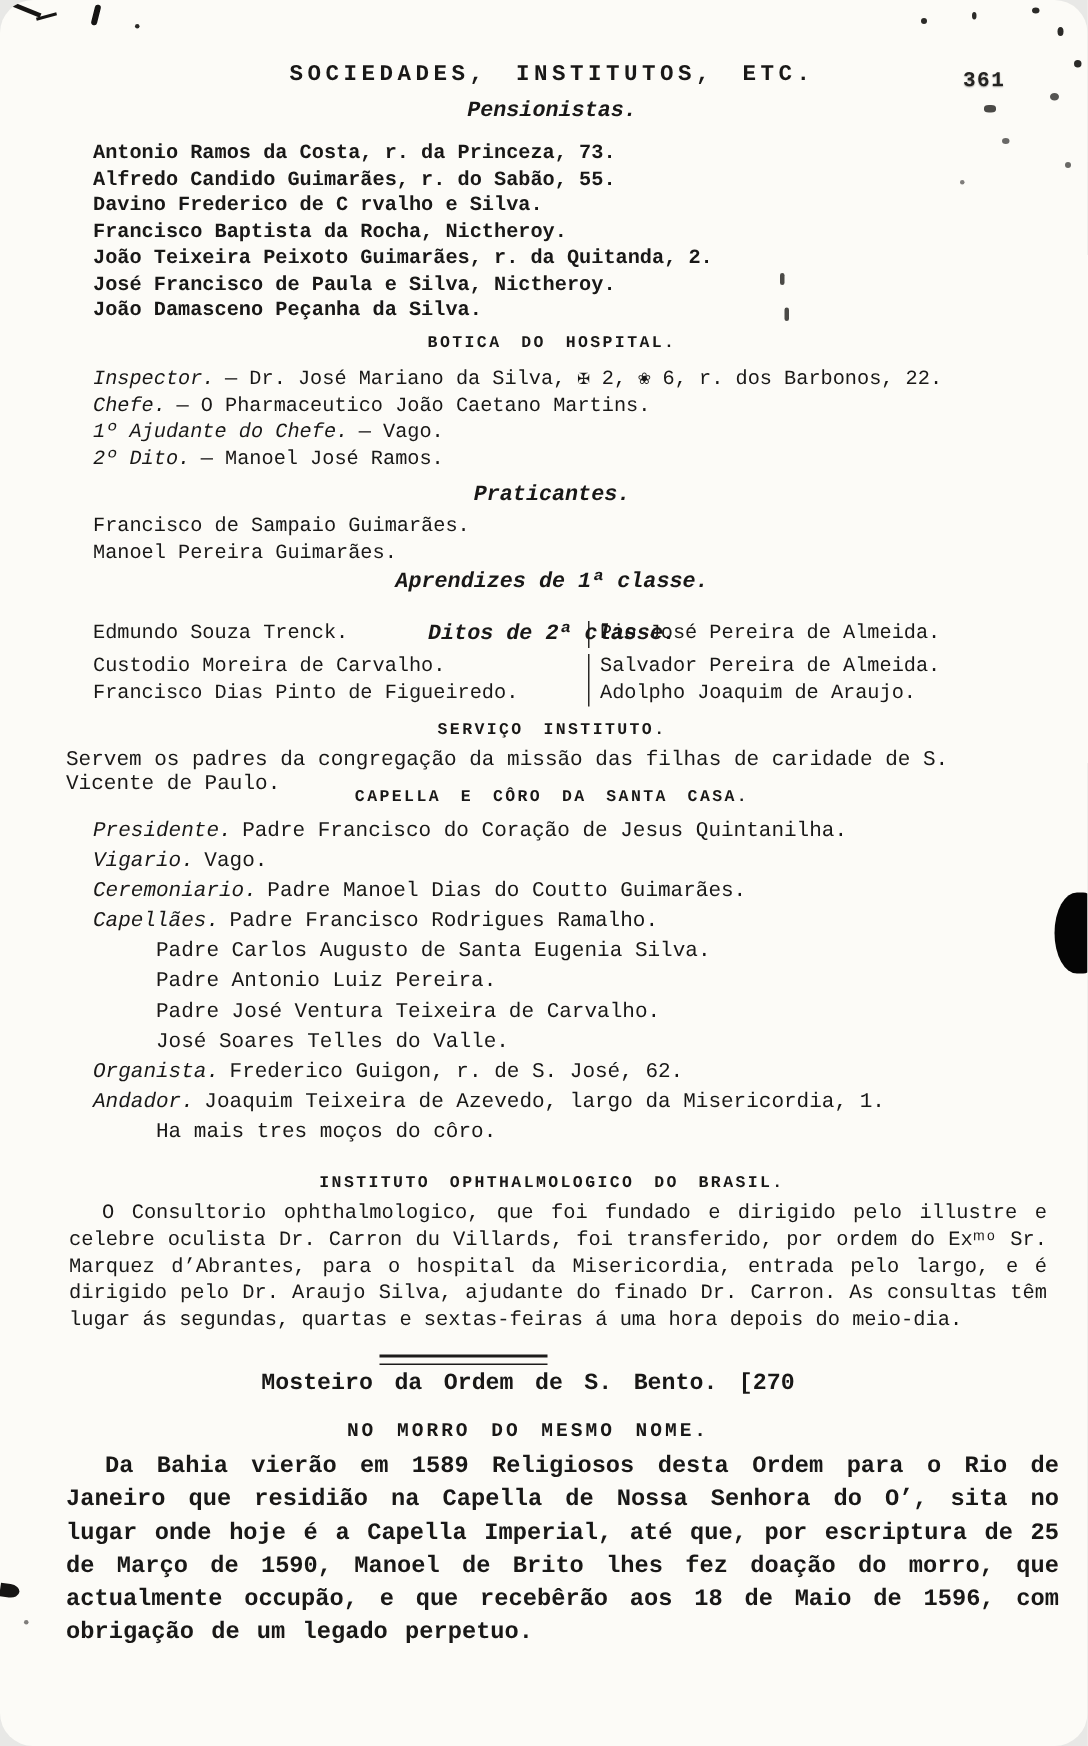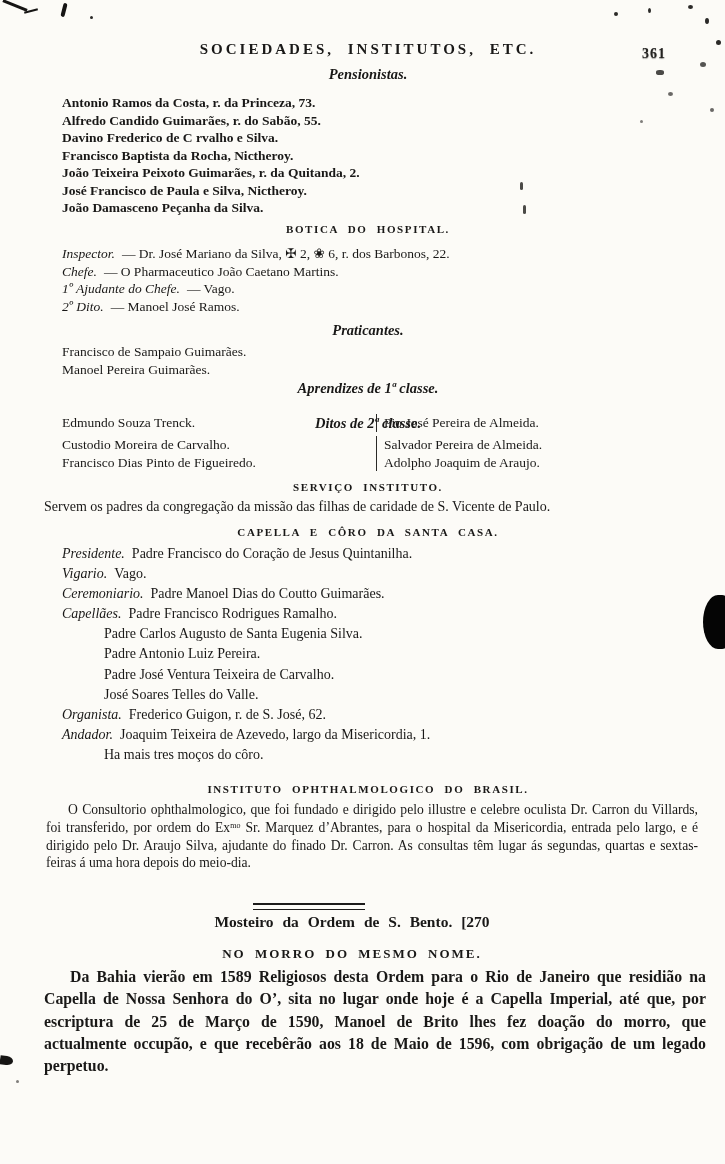--- a/index.html
+++ b/index.html
@@ -3,21 +3,22 @@
 <meta charset="utf-8">
 <style>
   html,body { margin:0; padding:0; background:#e8e8e6; }
   .page {
     position:relative;
     width:725px; height:1164px;
     margin:0 auto;
     background:#fcfbf7;
     overflow:hidden;
     color:#191817;
-    font-family:Liberation Serif, serif;
+    font-family:Liberation Mono, monospace;
+    border-radius:22px;
   }
   .abs { position:absolute; }
   .col { left:62px; width:612px; }
 
   
   .main-header {
     top:41px; text-align:center;
     font-size:15px; font-weight:bold;
     letter-spacing:3px; word-spacing:7px;
   }
@@ -37,21 +38,21 @@
   }
 
   
   .name-list { font-size:13.5px; font-weight:bold; line-height:17.5px; }
   .role-list { font-size:13.5px; line-height:17.6px; }
   .role-list .role-label, .cap-list .role-label { font-style:italic; margin-right:7px; }
   .cap-list { font-size:14px; line-height:20.1px; }
   .cap-list .indent { padding-left:42px; }
 
   
-  .cols { display:flex; font-size:13.5px; line-height:17.7px; }
+  .cols { display:flex; font-size:13.5px; line-height:17.7px;gap:16px; }
   .cols .left { width:314px; }
   .cols .right { flex:1; border-left:1.4px solid #2a2927; padding-left:7px; }
 
   .wide-line { left:44px; width:652px; font-size:14px; }
 
   .para {
     left:46px; width:652px;
     font-size:13.6px; line-height:17.8px;
     text-align:justify; text-indent:22px;
   }

